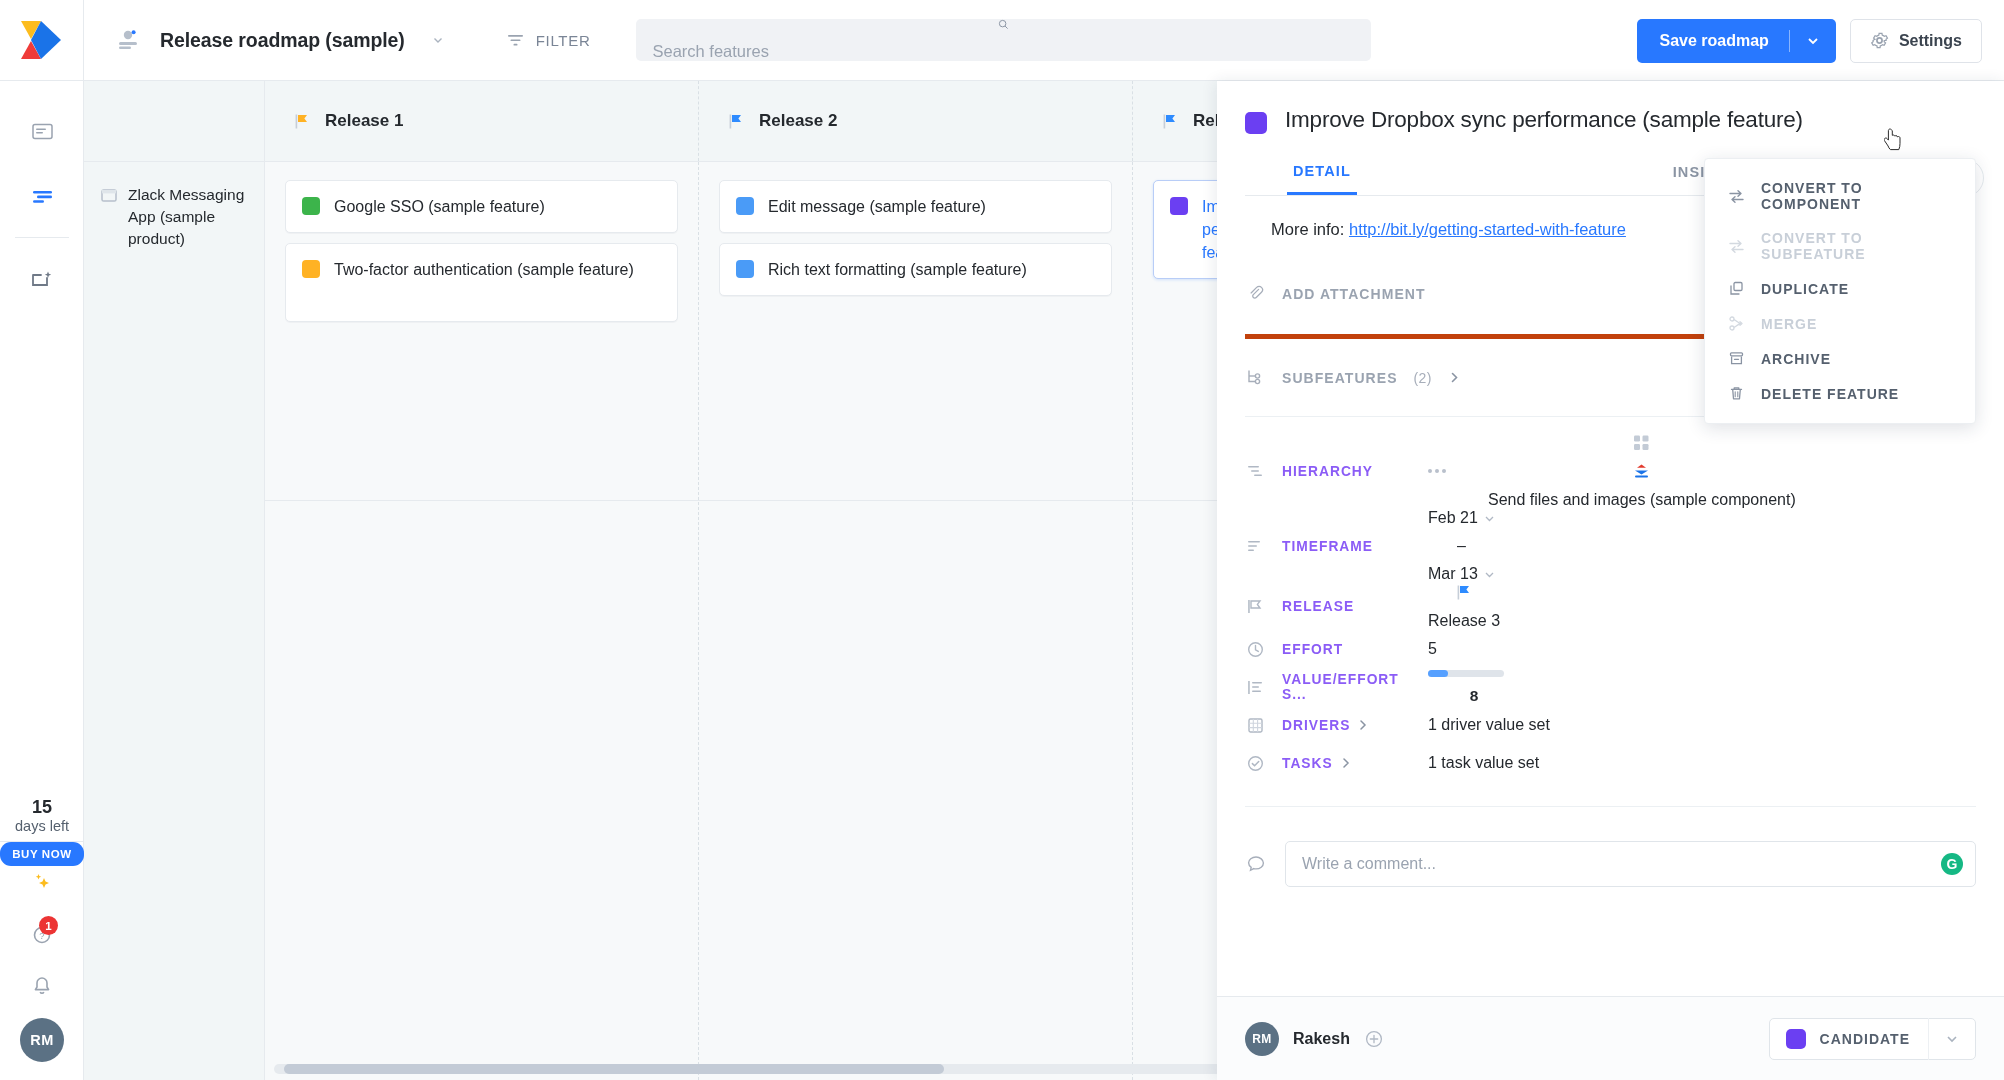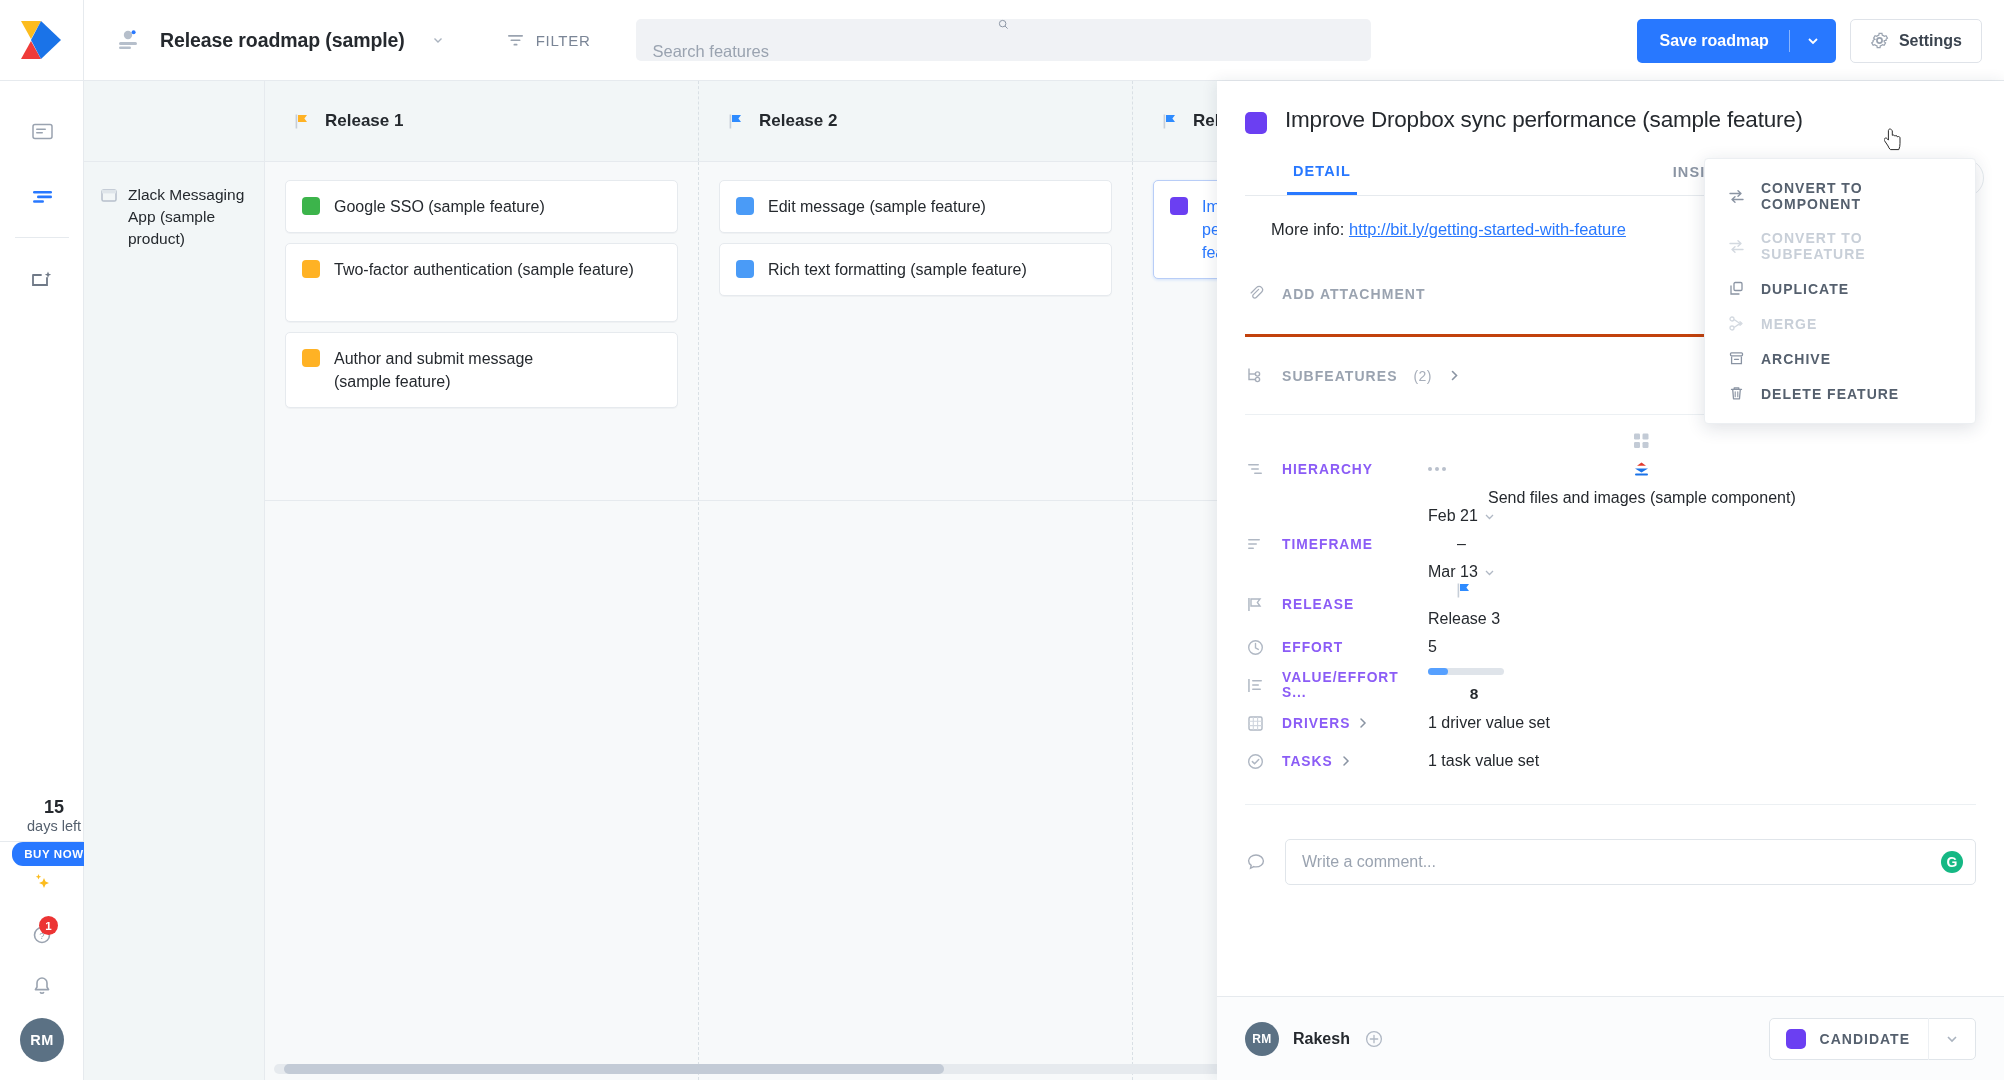--- a/index.html
+++ b/index.html
@@ -66,21 +66,21 @@
   .rail {
     position: absolute; top: 81px; left: 0; width: 84px; height: 999px;
     background: #fff; border-right: 1px solid #e6eaee;
   }
   .rail-item {
     width: 84px; height: 64px; display: flex; align-items: center; justify-content: center;
     cursor: pointer;
   }
   .rail-sep { width: 54px; height: 1px; background: #e6eaee; margin: 10px auto; }
   .rail-trial {
-    position: absolute; left: 12px; bottom: 214px; width: 84px; text-align: center;
+    position: absolute; left: 0; bottom: 214px; width: 84px; text-align: center;
   }
   .trial-days { font-size: 18px; font-weight: bold; color: #25292e; line-height: 20px; }
   .trial-text { font-size: 14.5px; color: #55606e; line-height: 18px; }
   .buy-now {
     display: inline-block; margin-top: 7px; background: #2878ff; color: #fff;
     font-size: 11.5px; font-weight: bold; letter-spacing: .6px;
     padding: 6px 12px; border-radius: 11px; cursor: pointer;
   }
   .rail-bottom {
     position: absolute; left: 0; bottom: 0; width: 84px;
@@ -179,21 +179,21 @@
     width: 21px; height: 21px; border-radius: 50%; background: #e3e7ec; color: #fff;
     font-size: 12px; font-weight: bold; display: flex; align-items: center; justify-content: center;
   }
   .tab-spacer { flex: 1; }
 
   .panel-body { flex: 1; overflow: hidden; padding: 0 28px; position: relative; }
   .moreinfo { font-size: 16.5px; color: #25292e; padding: 24px 0 8px 26px; }
   .moreinfo a { color: #2878ff; text-decoration: underline; }
   .attach-row {
     display: flex; align-items: center; gap: 16px; padding: 36px 0 30px 0;
-    border-bottom: 3px solid #c2410c; cursor: pointer;
+    border-bottom: 5px solid #c2410c; cursor: pointer;
   }
   .mini-label { font-size: 14px; font-weight: bold; letter-spacing: 1.05px; color: #9aa3b0; }
   .subfeat-row {
     display: flex; align-items: center; gap: 16px; padding: 28px 0 28px 0;
     border-bottom: 1px solid #ecf0f3; position: relative;
   }
   .subfeat-count { font-size: 14px; color: #a7aeba; letter-spacing: .4px; }
   .plus-box {
     position: absolute; right: 0; top: 20px; width: 30px; height: 30px;
     background: #e3e8ed; color: #fff; border-radius: 4px;
@@ -423,24 +423,20 @@
       </div>
 
       <div class="col">
         <div class="card">
           <span class="swatch" style="background:#3cb44b"></span>
           <span class="card-title">Google SSO (sample feature)</span>
         </div>
         <div class="card tall">
           <span class="swatch" style="background:#ffb224"></span>
           <span class="card-title">Two-factor authentication (sample feature)</span>
-        </div>
-        <div class="card">
-          <span class="swatch" style="background:#ffb224"></span>
-          <span class="card-title" style="max-width:255px">Author and submit message (sample feature)</span>
         </div>
       </div>
 
       <div class="col">
         <div class="card">
           <span class="swatch" style="background:#4a9bf7"></span>
           <span class="card-title">Edit message (sample feature)</span>
         </div>
         <div class="card">
           <span class="swatch" style="background:#4a9bf7"></span>

